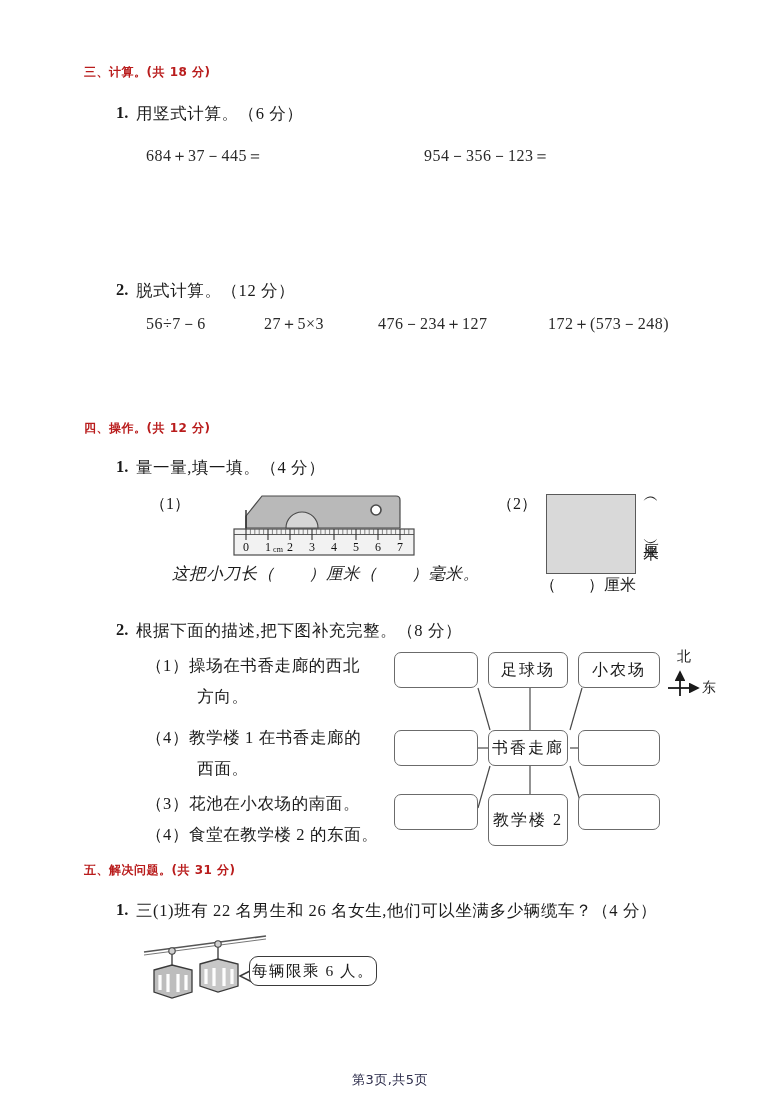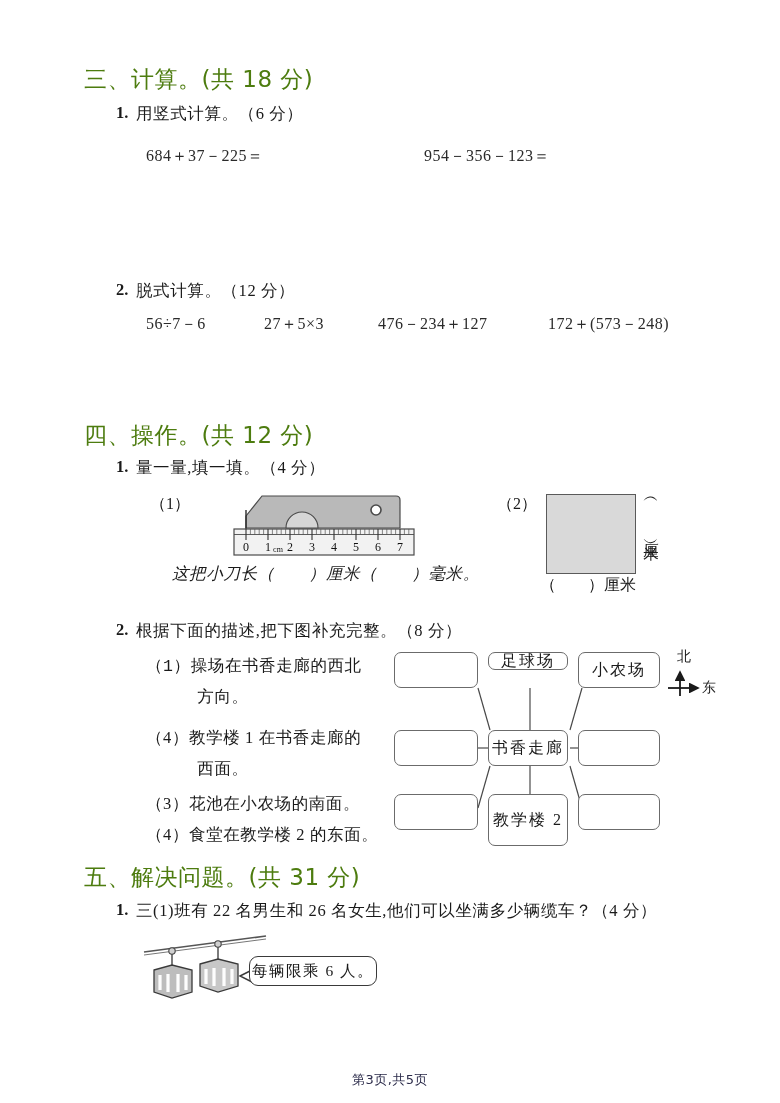--- a/index.html
+++ b/index.html
@@ -19,25 +19,25 @@
     position: relative;
     width: 780px;
     height: 1103px;
   }
 
   
   .sec-head {
     position: absolute;
     left: 84px;
     font-family: "DejaVu Sans", "Liberation Sans", sans-serif;
-    font-weight: normal;
-    font-size: 23px;
+    font-weight: bold;
+    font-size: 12px;
     letter-spacing: 0.5px;
     white-space: nowrap;
-    color: #4d7c0f;
+    color: #b91c1c;
   }
   .item-no {
     position: absolute;
     font-family: "Liberation Serif", serif;
     font-weight: bold;
     font-size: 16.5px;
     white-space: nowrap;
   }
   .qtext {
     position: absolute;
@@ -133,21 +133,21 @@
 </head>
 <body>
 
 <div class="page">
 
   <div class="sec-head" style="top:64px;">三、计算。(共 18 分)</div>
 
   <div class="item-no" style="left:116px; top:103px;">1.</div>
   <div class="qtext" style="left:136px; top:103px;">用竖式计算。（6 分）</div>
 
-  <div class="expr" style="left:146px; top:146px;">684＋37－225＝</div>
+  <div class="expr" style="left:146px; top:146px;">684＋37－445＝</div>
   <div class="expr" style="left:424px; top:146px;">954－356－123＝</div>
 
   <div class="item-no" style="left:116px; top:280px;">2.</div>
   <div class="qtext" style="left:136px; top:280px;">脱式计算。（12 分）</div>
 
   <div class="expr" style="left:146px; top:314px;">56÷7－6</div>
   <div class="expr" style="left:264px; top:314px;">27＋5×3</div>
   <div class="expr" style="left:378px; top:314px;">476－234＋127</div>
   <div class="expr" style="left:548px; top:314px;">172＋(573－248)</div>
 
@@ -236,21 +236,21 @@
 
   <div class="sq-box" style="left:546px; top:494px; width:88px; height:78px;"></div>
 
   <div class="vert-text" style="left:640px; top:492px;">（　　）厘米</div>
 
   <div class="small-label" style="left:540px; top:575px;">（　　）厘米</div>
 
   <div class="item-no" style="left:116px; top:620px;">2.</div>
   <div class="qtext" style="left:136px; top:620px;">根据下面的描述,把下图补充完整。（8 分）</div>
 
-  <div class="qtext" style="left:146px; top:655px;font-family:Liberation Mono, monospace;">（1）操场在书香走廊的西北</div>
+  <div class="qtext" style="left:146px; top:655px;">（1）操场在书香走廊的西北</div>
   <div class="qtext" style="left:146px; top:686px;">　　　方向。</div>
   <div class="qtext" style="left:146px; top:727px;">（4）教学楼 1 在书香走廊的</div>
   <div class="qtext" style="left:146px; top:758px;">　　　西面。</div>
   <div class="qtext" style="left:146px; top:793px;">（3）花池在小农场的南面。</div>
   <div class="qtext" style="left:146px; top:824px;">（4）食堂在教学楼 2 的东面。</div>
 
   <svg class="grid-lines" style="left:394px; top:648px;" width="272" height="184">
     <g stroke="#4a4a4a" stroke-width="1.2" fill="none">
 
       <line x1="84" y1="40" x2="96" y2="82"></line>
@@ -265,21 +265,21 @@
 
       <line x1="84" y1="160" x2="96" y2="118"></line>
 
       <line x1="136" y1="160" x2="136" y2="118"></line>
 
       <line x1="188" y1="160" x2="176" y2="118"></line>
     </g>
   </svg>
 
   <div class="loc-box" style="left:394px; top:652px; width:84px; height:36px;"></div>
-  <div class="loc-box" style="left:488px; top:652px; width:80px; height:18px;">足球场</div>
+  <div class="loc-box" style="left:488px; top:652px; width:80px; height:36px;">足球场</div>
   <div class="loc-box" style="left:578px; top:652px; width:82px; height:36px;">小农场</div>
 
   <div class="loc-box" style="left:394px; top:730px; width:84px; height:36px;"></div>
   <div class="loc-box" style="left:488px; top:730px; width:80px; height:36px;">书香走廊</div>
   <div class="loc-box" style="left:578px; top:730px; width:82px; height:36px;"></div>
 
   <div class="loc-box" style="left:394px; top:794px; width:84px; height:36px;"></div>
   <div class="loc-box" style="left:488px; top:794px; width:80px; height:52px;">教学楼 2</div>
   <div class="loc-box" style="left:578px; top:794px; width:82px; height:36px;"></div>
 

